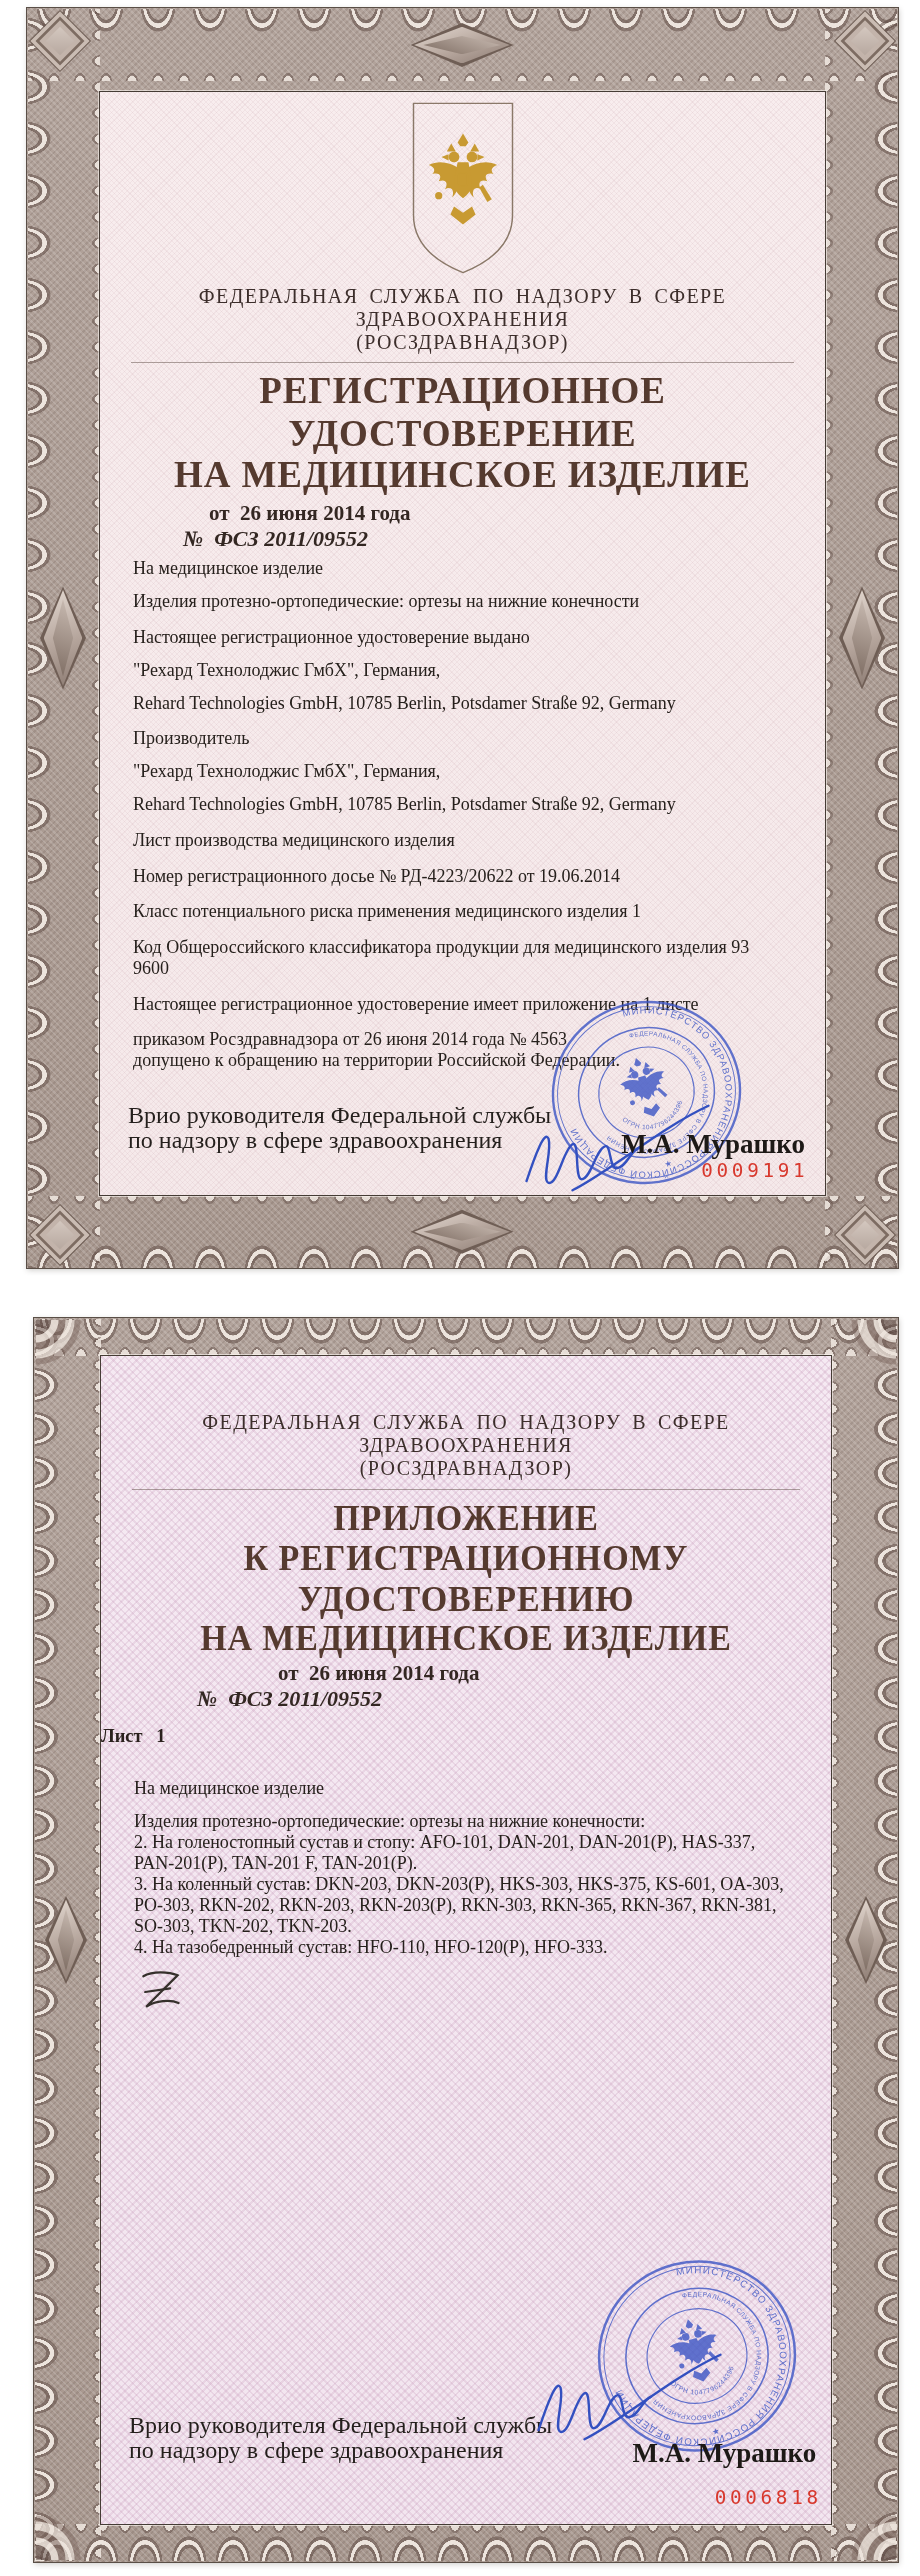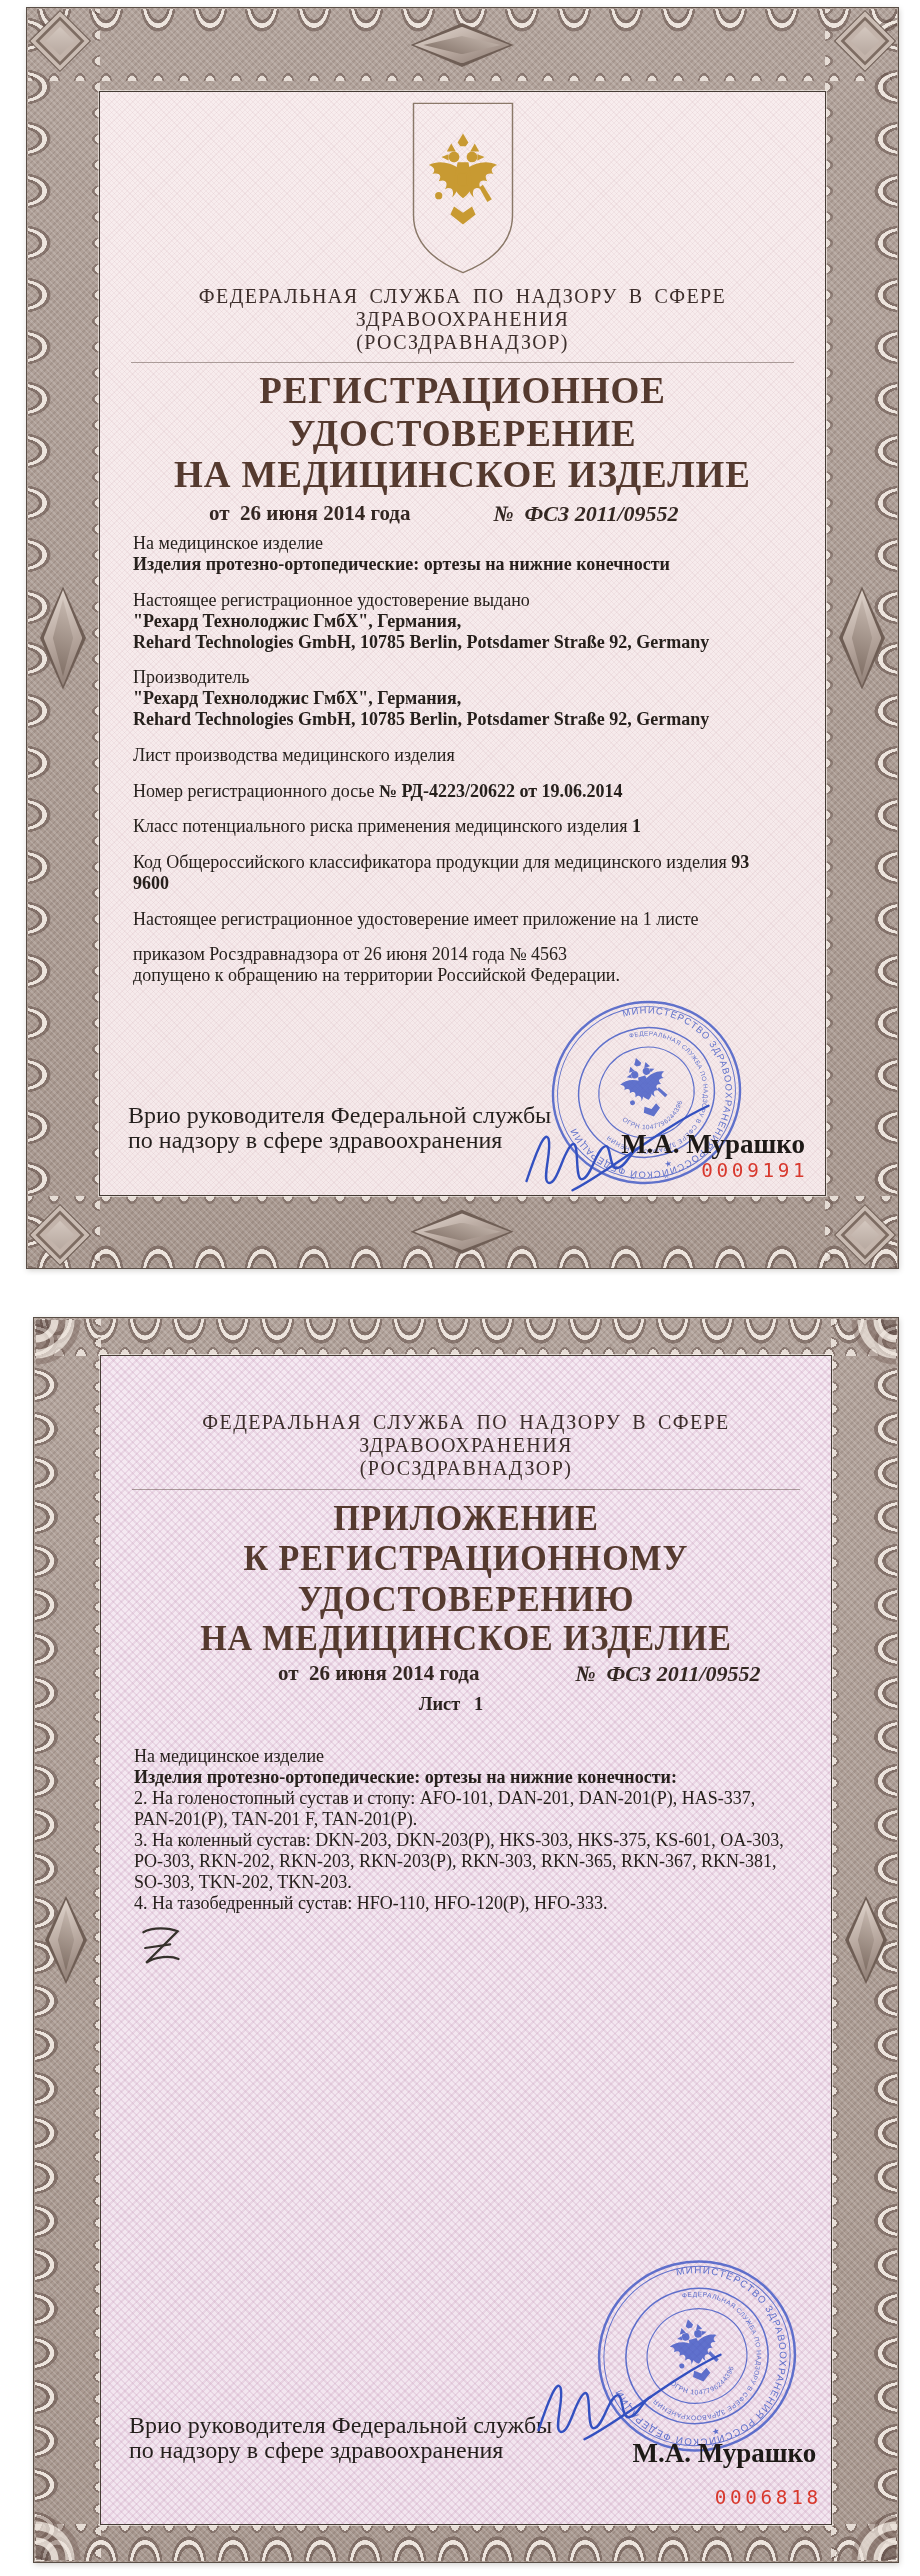--- a/index.html
+++ b/index.html
@@ -65,32 +65,32 @@
       linear-gradient(#f5e9f2,#f2e5ef);}
 
   
   .coa{width:120px;height:180px;margin:5.5px auto 0;display:block;}
   .agency{text-align:center;margin-top:7.4px;color:#3c2e2b;font-size:20px;line-height:23px;
     letter-spacing:1.4px;word-spacing:4.6px;}
   .rule{height:0.9px;background:#6e5c55;opacity:.55;margin:7.4px 31px 0;}
   .title{text-align:center;font-weight:bold;color:#553a2f;margin-top:7.4px;
     font-size:37px;line-height:42px;letter-spacing:0.9px;transform:scaleY(1.04);}
   .doc2 .title{font-size:34px;line-height:40px;margin-top:9.2px;}
-  .daterow{display:flex;margin-top:5.5px;font-weight:bold;color:#332722;white-space:pre;}
+  .daterow{display:flex;margin-top:5.5px;font-weight:bold;color:#332722;white-space:pre;flex-direction:column;}
   .daterow .dt{margin-left:109px;font-size:21px;}
   .daterow .num{margin-left:83px;font-size:22px;font-style:italic;}
   .doc2 .daterow{margin-top:1.8px;}
   .doc2 .daterow .dt{margin-left:177px;}
   .doc2 .daterow .num{margin-left:96px;}
-  .sheet{text-align:center;padding-right:30px;margin-top:7px;font-weight:bold;font-size:18.4px;
+  .sheet{text-align:left;padding-right:30px;margin-top:14px;font-weight:bold;font-size:18.4px;
     color:#2a211d;white-space:pre;}
   .bodytxt{margin:5.5px 37px 0 33px;color:#26201c;font-size:18px;line-height:21px;}
   .doc2 .bodytxt{margin-top:31px;}
   .bline.gap{margin-top:14.7px;}
-  .b{font-weight:bold;}
+  .b{font-weight:normal;margin-top:12px;}
   .zmark{margin:9.2px 0 0 1.8px;display:block;}
 
   
   .sigpos{position:absolute;left:28px;font-weight:normal;font-size:24px;line-height:25px;color:#241f1c;}
   .doc1 .sigpos{bottom:42px;}
   .doc2 .sigpos{bottom:61px;}
   .signer{position:absolute;font-weight:bold;font-size:27px;color:#1d1916;}
   .doc1 .signer{right:20px;bottom:35px;}
   .doc2 .signer{right:14.7px;bottom:55px;}
   .serial{position:absolute;font-family:"DejaVu Sans Mono",monospace;font-size:19.3px;

